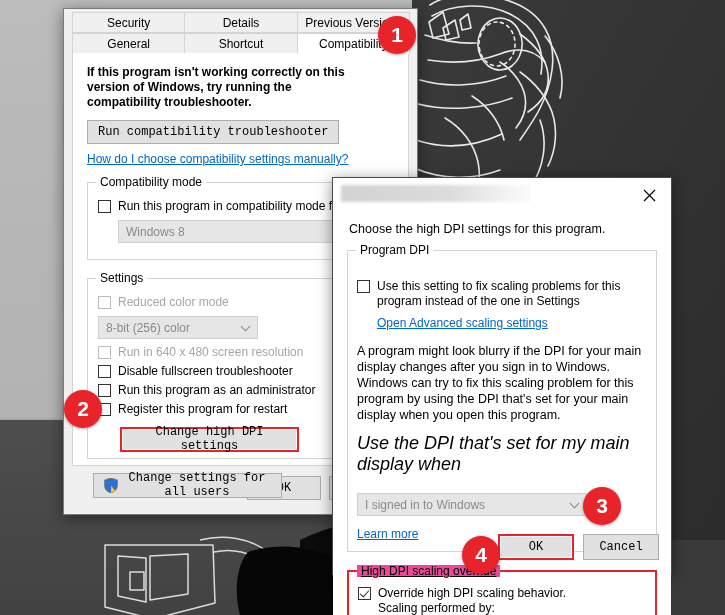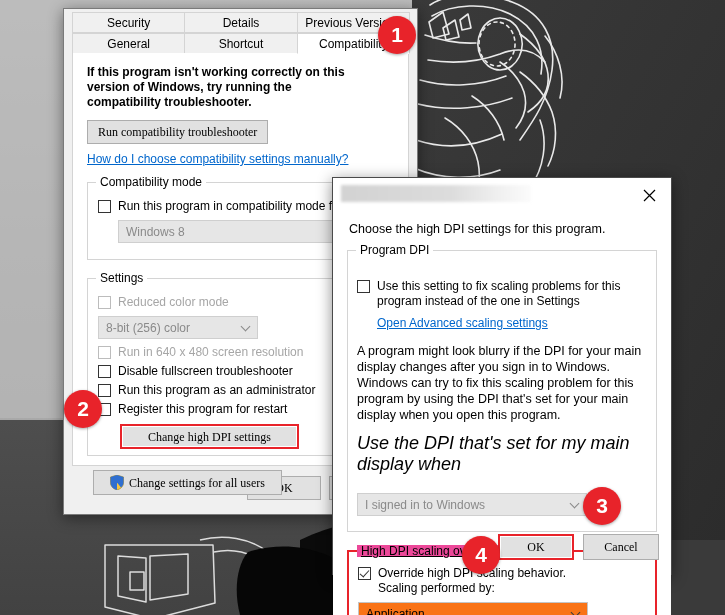--- a/index.html
+++ b/index.html
@@ -55,21 +55,21 @@
     padding: 12px 14px 10px 14px;
     font-size: 12px;
     color: #000;
   }
 
   .intro { line-height: 15px; margin: 0 0 10px 0; width: 280px; font-weight: bold; }
 
   .btn {
     background: #e1e1e1;
     border: 1px solid #adadad;
-    font-family: Liberation Serif, serif;
+    font-family: Liberation Mono, monospace;
     font-size: 12px;
     color: #000;
     padding: 4px 10px;
     line-height: 14px;
     cursor: default;
     display: inline-flex;
     align-items: center;
     justify-content: center;
   }
   .btn.hl {
@@ -362,20 +362,23 @@
 
       <p class="para">A program might look blurry if the DPI for your main display changes after you sign in to Windows. Windows can try to fix this scaling problem for this program by using the DPI that's set for your main display when you open this program.</p>
 
       <div class="lbl">Use the DPI that's set for my main display when</div>
 
       <div class="combo" style="width:230px;">
         <span>I signed in to Windows</span>
         <span class="carat"></span>
       </div>
 
+      <div style="margin-top:8px;">
+        <a class="link">Learn more</a>
+      </div>
     </div>
 
     <div class="group red" style="margin-top:18px; padding:10px 9px 10px 9px; background:#fff;">
       <span class="glabel" style="background:#ec4899;text-decoration:underline;">High DPI scaling override</span>
 
       <div class="chkrow">
         <span class="chk on"></span>
         <span class="chklabel">
           <span>Override high DPI scaling behavior.</span><br>
           <span>Scaling performed by:</span>

